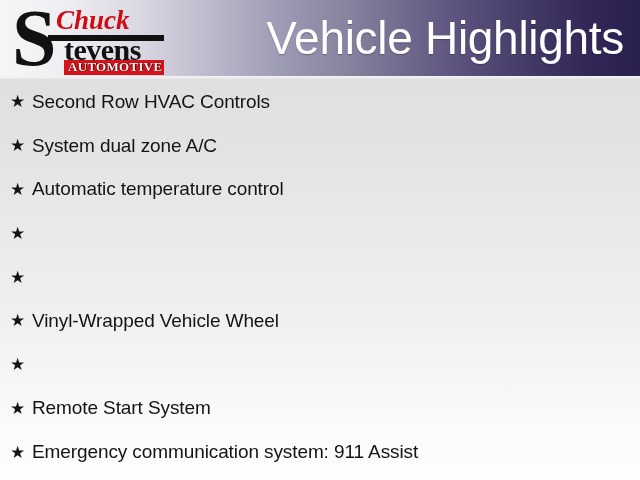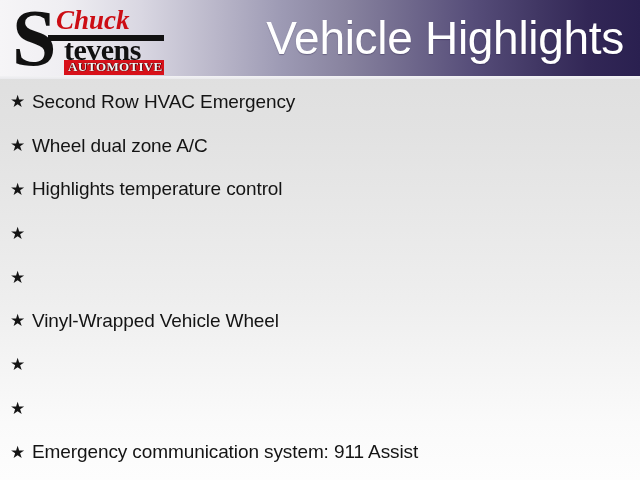--- a/index.html
+++ b/index.html
@@ -190,45 +190,46 @@
       <span class="logo-automotive">AUTOMOTIVE</span>
     </div>
 
     <div class="header-title">Vehicle Highlights</div>
   </div>
   <div class="header-underline"></div>
 
   <ul class="features">
     <li class="feature-item">
       <span class="feature-star">★</span>
-      <span class="feature-text">Second Row HVAC Emergency</span>
-    </li>
-    <li class="feature-item">
-      <span class="feature-star">★</span>
-      <span class="feature-text">Wheel dual zone A/C</span>
-    </li>
-    <li class="feature-item">
-      <span class="feature-star">★</span>
-      <span class="feature-text">Highlights temperature control</span>
+      <span class="feature-text">Second Row HVAC Controls</span>
+    </li>
+    <li class="feature-item">
+      <span class="feature-star">★</span>
+      <span class="feature-text">System dual zone A/C</span>
+    </li>
+    <li class="feature-item">
+      <span class="feature-star">★</span>
+      <span class="feature-text">Automatic temperature control</span>
     </li>
     <li class="feature-item">
       <span class="feature-star">★</span>
     </li>
     <li class="feature-item">
       <span class="feature-star">★</span>
     </li>
     <li class="feature-item">
       <span class="feature-star">★</span>
       <span class="feature-text">Vinyl-Wrapped Vehicle Wheel</span>
     </li>
     <li class="feature-item">
       <span class="feature-star">★</span>
     </li>
     <li class="feature-item">
       <span class="feature-star">★</span>
+      <span class="feature-text">Remote Start System</span>
     </li>
     <li class="feature-item">
       <span class="feature-star">★</span>
       <span class="feature-text">Emergency communication system: 911 Assist</span>
     </li>
   </ul>
 
 </div>
 
 </body></html>

